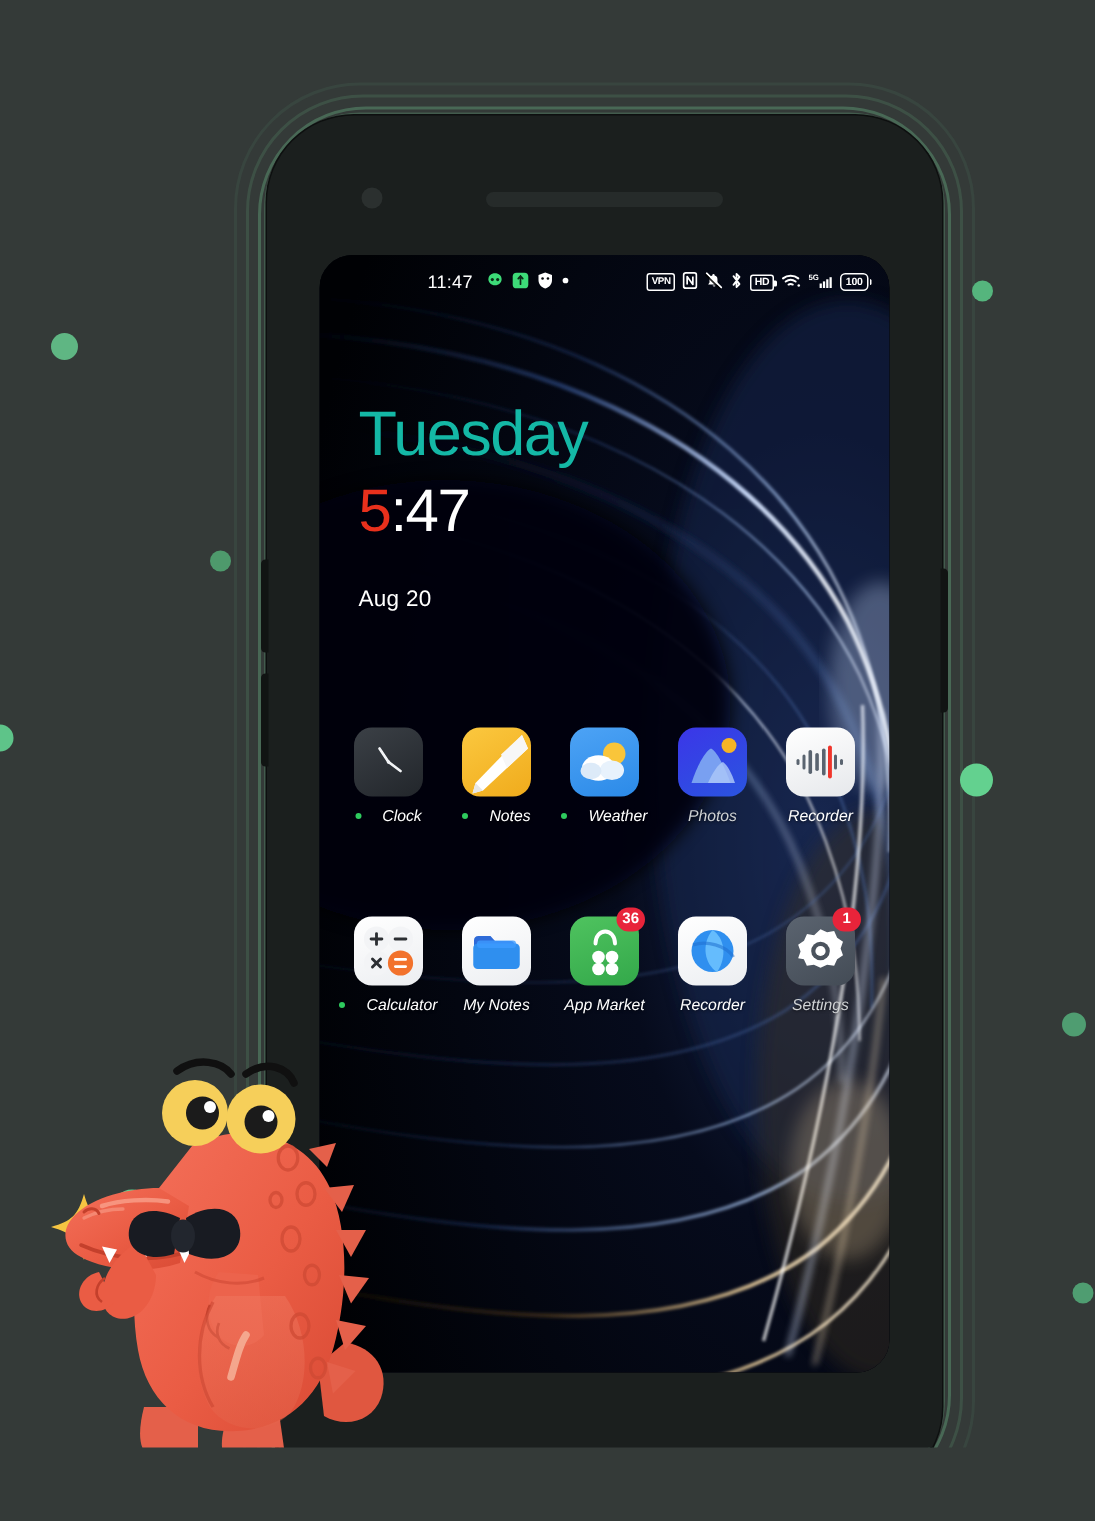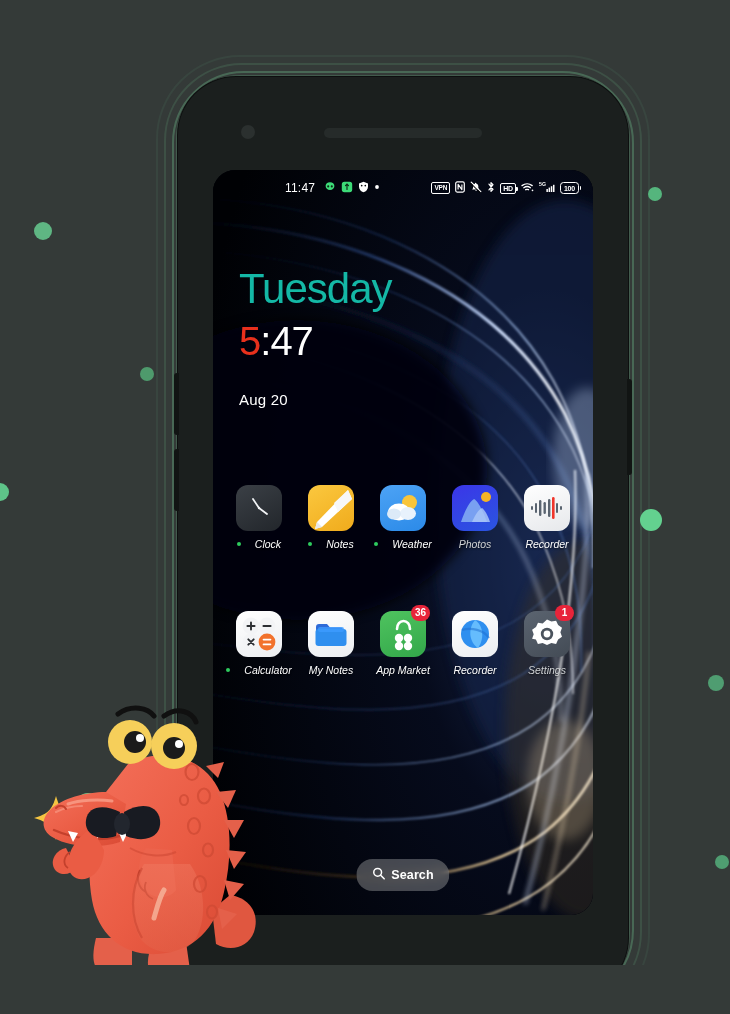--- a/index.html
+++ b/index.html
@@ -507,29 +507,20 @@
         </svg>
               </div>
               <div class="badge">1</div>
             </div>
             <div class="app-label dim">
               <span>Settings</span>
             </div>
           </div>
         </div>
 
-      <div id="search-pill">
-        <span>
-          <svg width="13" height="13" viewBox="0 0 13 13">
-            <circle cx="5.3" cy="5.3" r="3.9" fill="none" stroke="#fff" stroke-width="1.5"></circle>
-            <path d="M8.3 8.3 11.8 11.8" stroke="#fff" stroke-width="1.6" stroke-linecap="round"></path>
-          </svg>
-        </span>
-        <span id="search-label">Search</span>
-      </div>
 
     </div>
   </div>
 
   <div id="mascot">
     <svg viewBox="0 0 250 290">
       <defs>
         <linearGradient id="dinoBody" x1="0" y1="0" x2="1" y2="1">
           <stop offset="0%" stop-color="#f4705a"></stop>
           <stop offset="55%" stop-color="#ea5c44"></stop>

